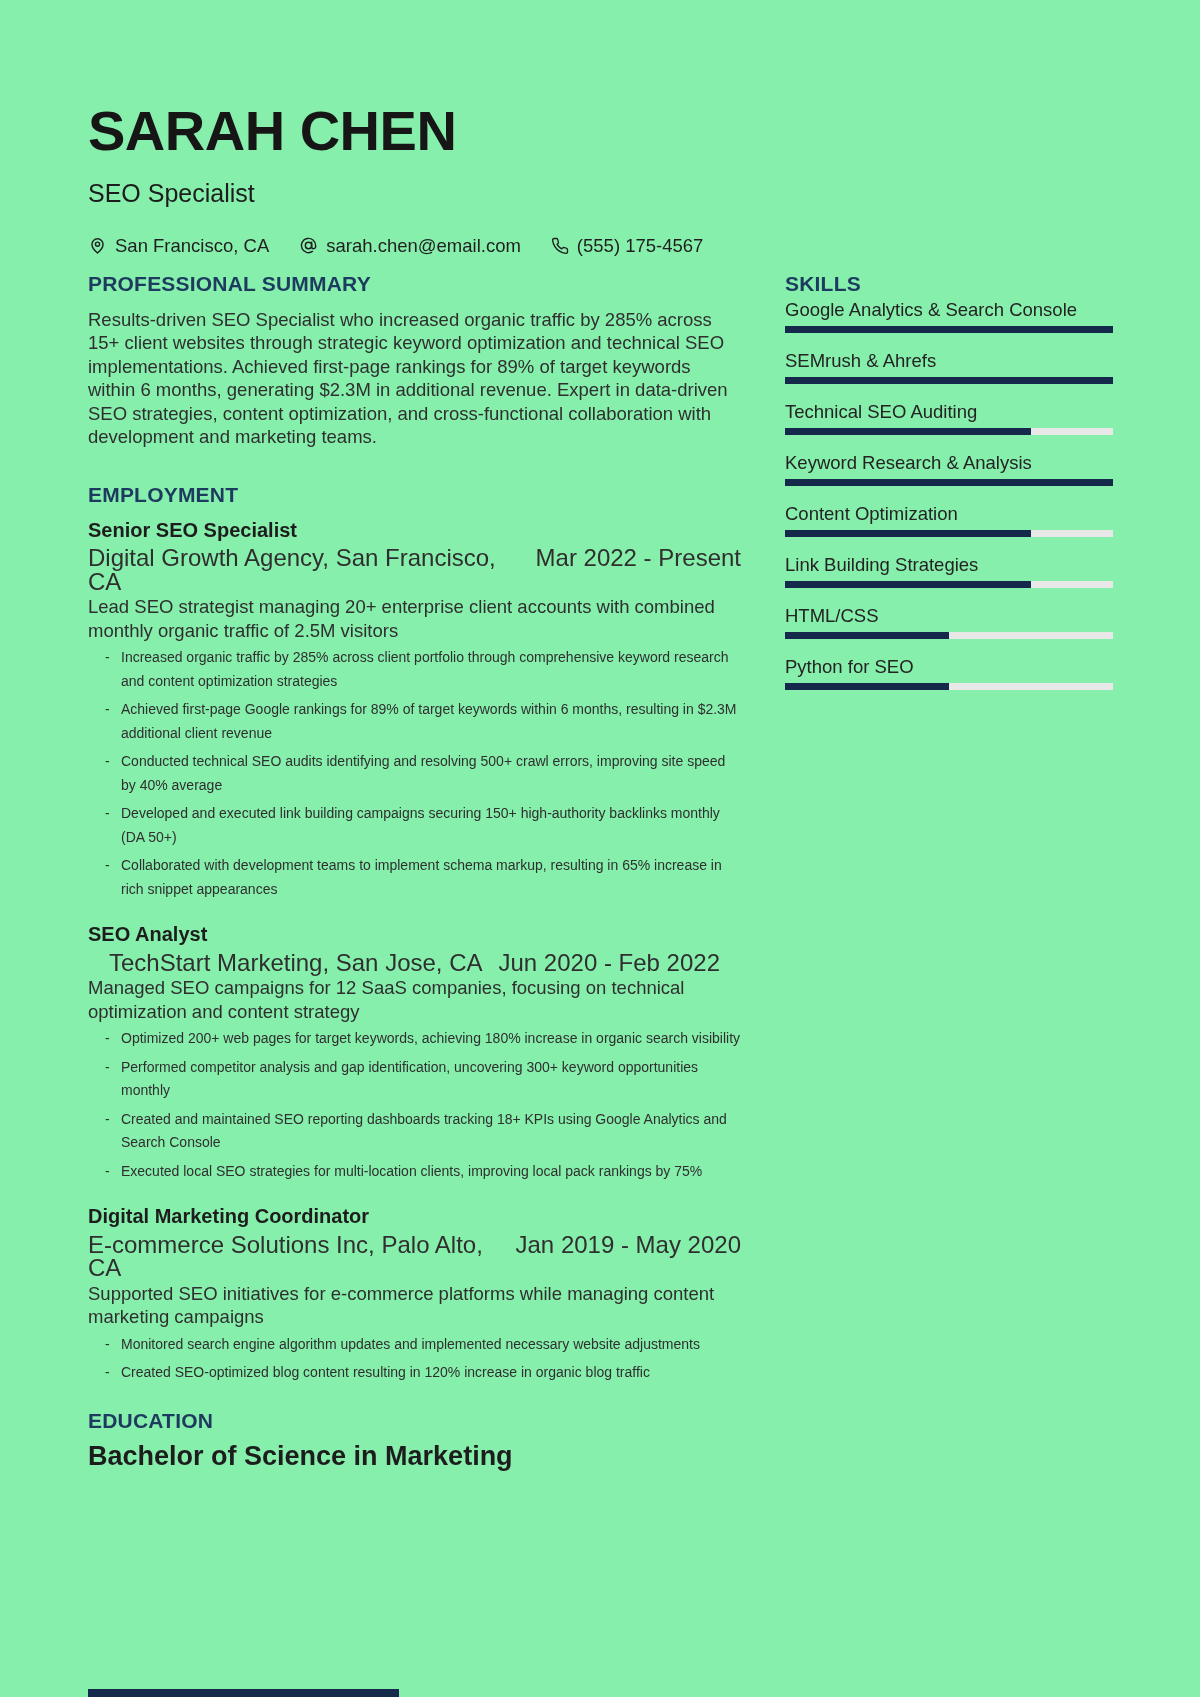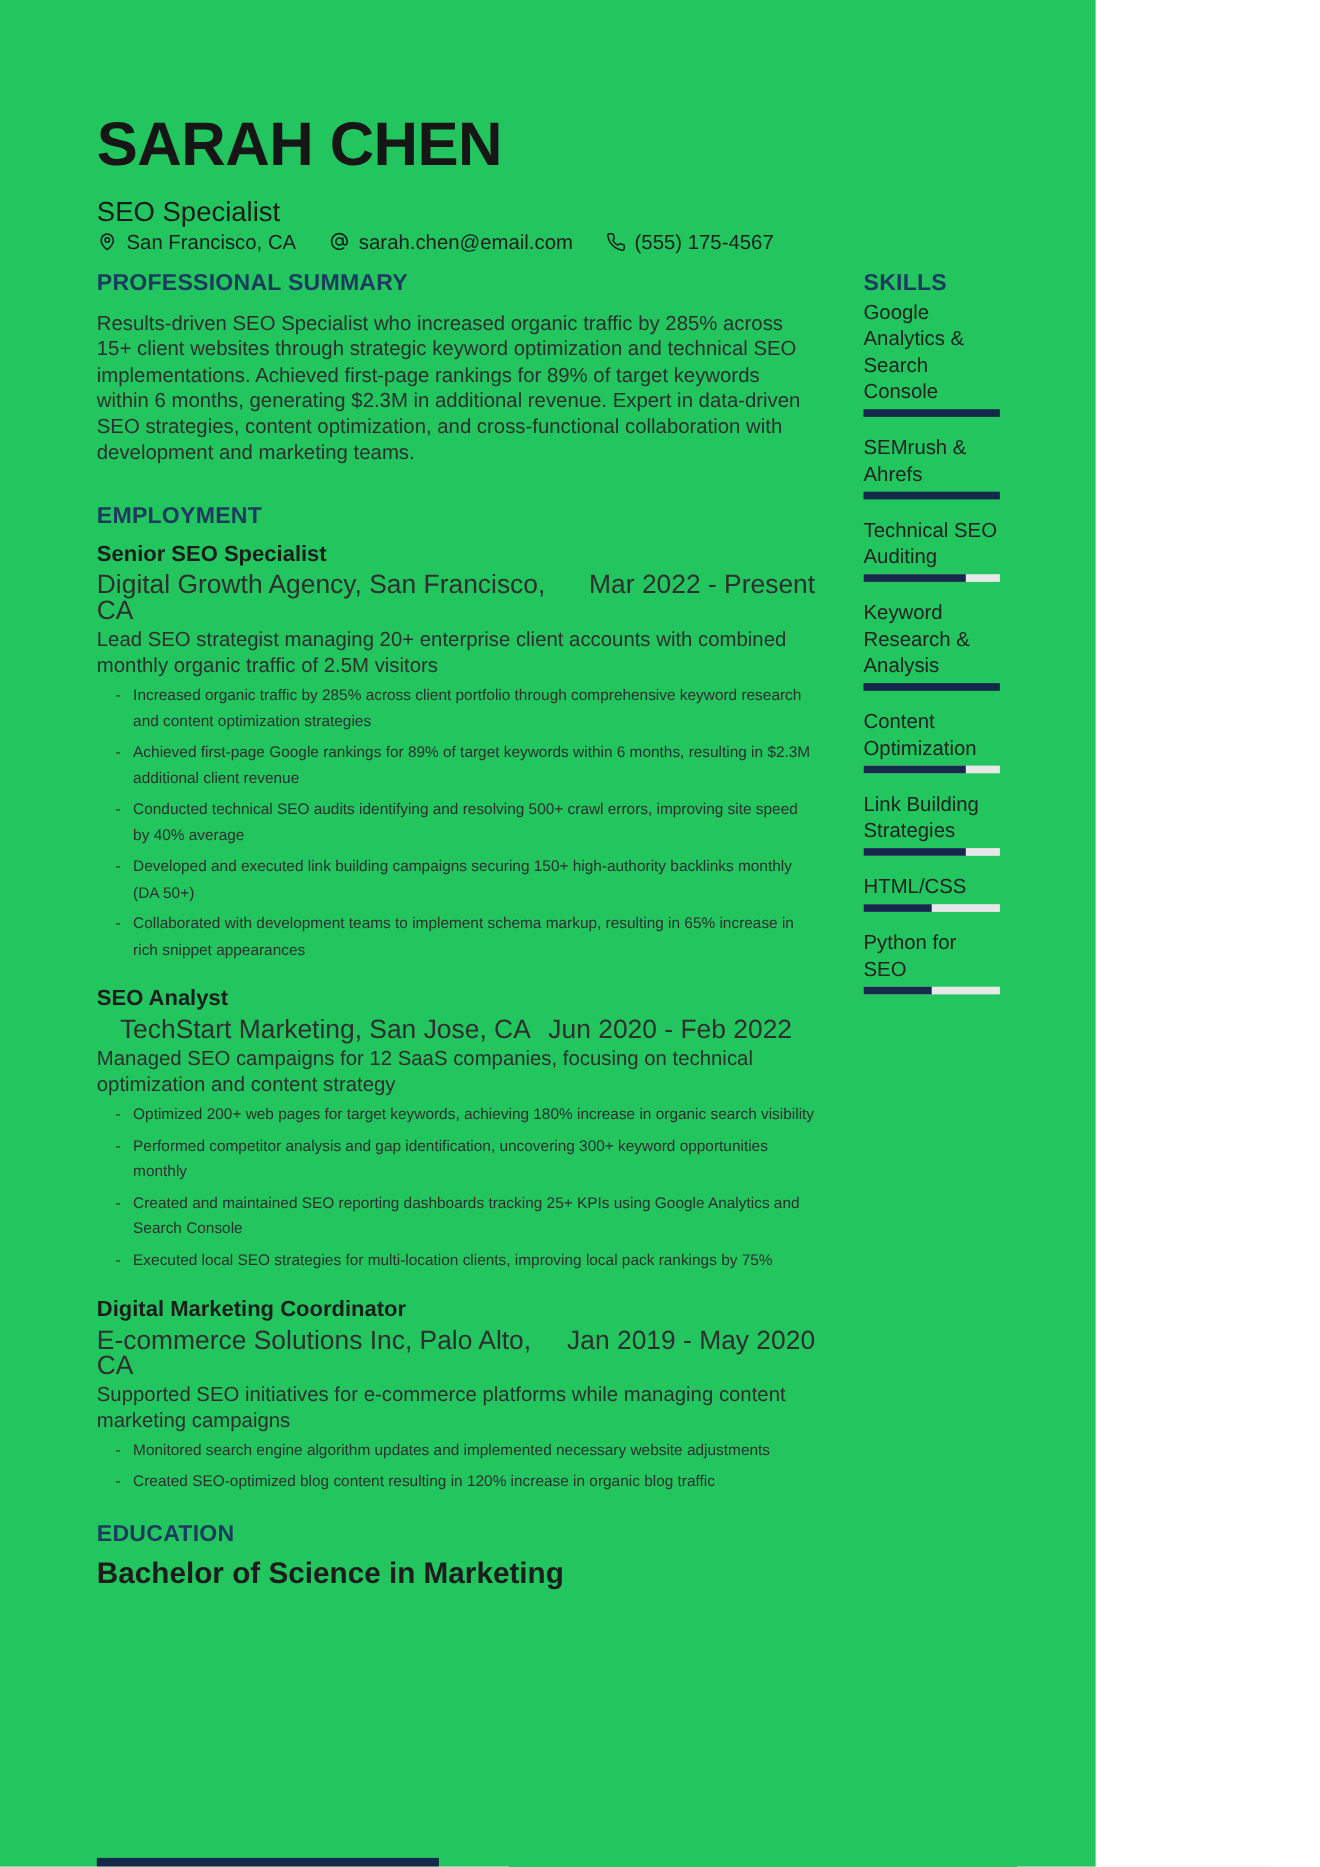--- a/index.html
+++ b/index.html
@@ -5,29 +5,29 @@
   :root{
     --navy:#1d3a5f;
     --bar:#15294a;
     --track:#e8e8e8;
     --text:#2f2f2f;
     --dark:#1d1d1d;
   }
   *{box-sizing:border-box}
   html,body{margin:0;padding:0;background:#fff}
   .page{
-    width:996px;height:1697px;position:relative;overflow:hidden;
-    background:#22c55e;color:var(--text);
+    width:1200px;height:1697px;position:relative;overflow:hidden;
+    background:#86efac;color:var(--text);
     font-family:"Liberation Sans","DejaVu Sans",sans-serif;
   }
   
   .header{padding:100px 88px 0 88px}
   .name{font-size:56px;font-weight:bold;color:#161616;letter-spacing:-0.5px;line-height:1.1;margin:0}
   .subtitle{font-size:25px;color:#1c1c1c;margin:16px 0 0;line-height:30px;font-weight:400}
-  .contact{display:flex;gap:30px;font-size:18.5px;color:#1f1f1f;line-height:24px}
+  .contact{display:flex;gap:30px;margin-top:26px;font-size:18.5px;color:#1f1f1f;line-height:24px}
   .contact-item{display:flex;align-items:center;gap:8px}
   .contact-item svg{display:block}
   
   .columns{display:flex;padding:0 87px 0 88px;margin-top:14px}
   .col-left{width:653px;margin-right:44px;flex:none}
   .col-right{flex:1;min-width:0}
   h2.section{font-size:21px;font-weight:bold;color:var(--navy);margin:0 0 12px 0;line-height:24px;letter-spacing:0.2px}
   .summary p{font-size:18.5px;line-height:23.5px;margin:0;color:var(--text)}
   .employment{margin-top:34px}
   .job + .job{margin-top:22px}
@@ -117,21 +117,21 @@
         <div class="job">
           <h3>SEO Analyst</h3>
           <div class="company-row">
             <span>TechStart Marketing, San Jose, CA</span>
             <span class="dates">Jun 2020 - Feb 2022</span>
           </div>
           <p class="desc">Managed SEO campaigns for 12 SaaS companies, focusing on technical optimization and content strategy</p>
           <ul>
             <li>Optimized 200+ web pages for target keywords, achieving 180% increase in organic search visibility</li>
             <li>Performed competitor analysis and gap identification, uncovering 300+ keyword opportunities monthly</li>
-            <li>Created and maintained SEO reporting dashboards tracking 25+ KPIs using Google Analytics and Search Console</li>
+            <li>Created and maintained SEO reporting dashboards tracking 18+ KPIs using Google Analytics and Search Console</li>
             <li>Executed local SEO strategies for multi-location clients, improving local pack rankings by 75%</li>
           </ul>
         </div>
 
         <div class="job">
           <h3>Digital Marketing Coordinator</h3>
           <div class="company-row">
             <span>E-commerce Solutions Inc, Palo Alto, CA</span>
             <span class="dates">Jan 2019 - May 2020</span>
           </div>

